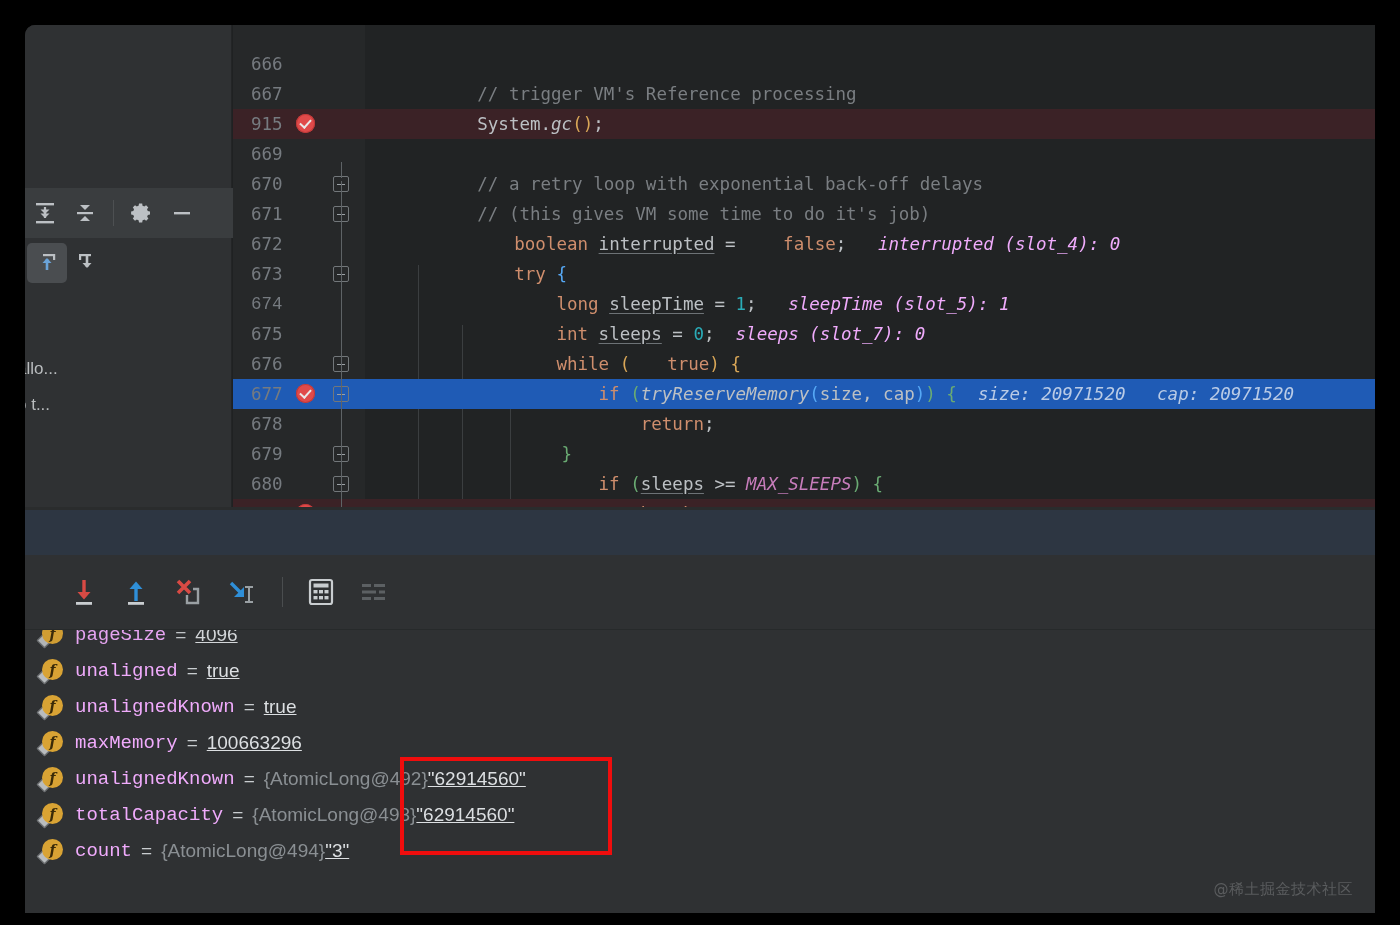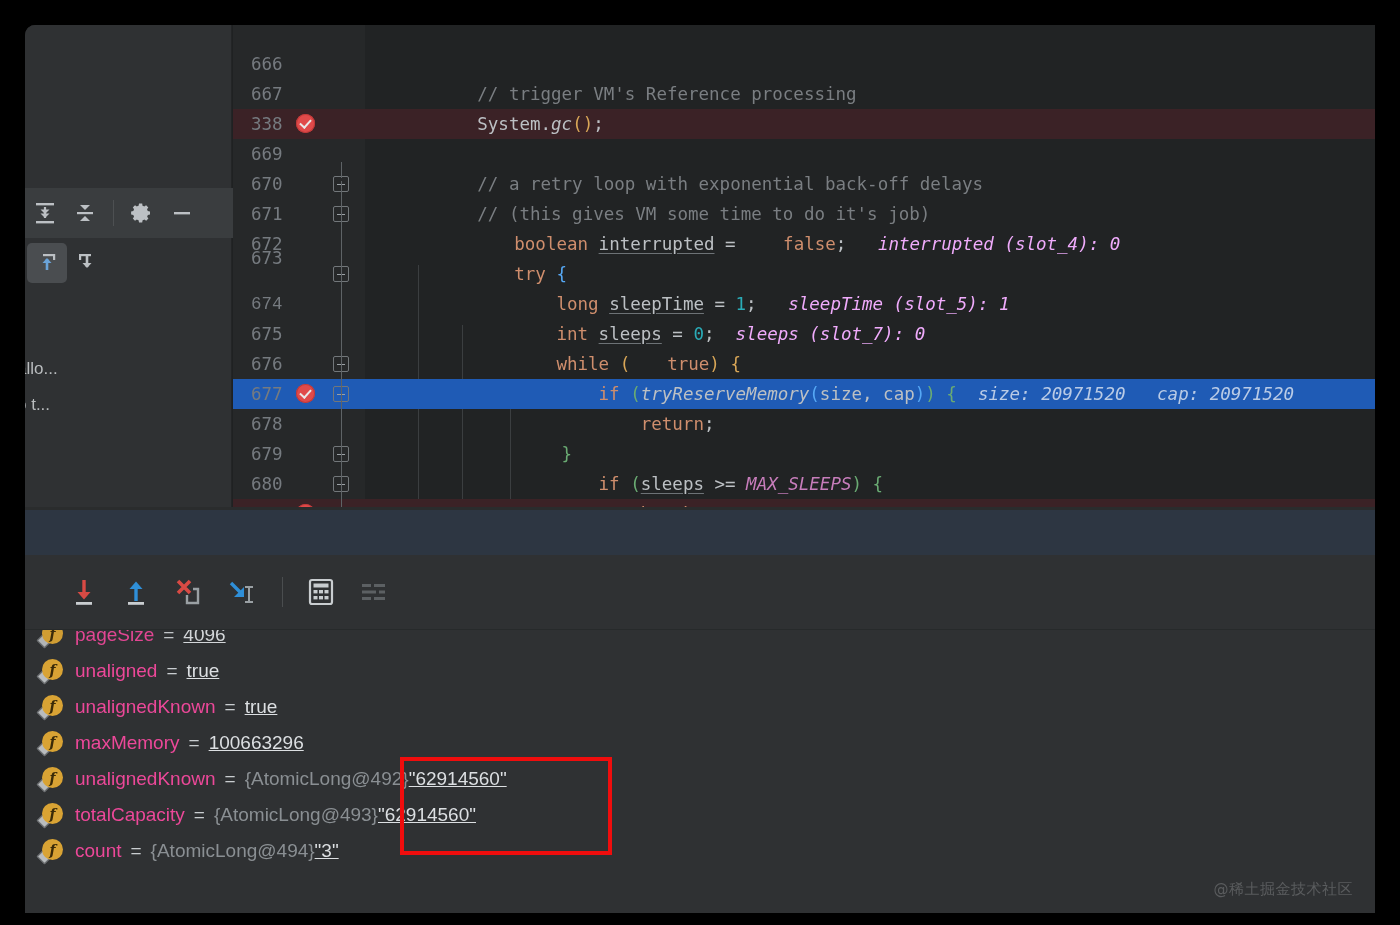--- a/index.html
+++ b/index.html
@@ -154,21 +154,21 @@
     position:absolute; left:3px; top:0px; width:21px; height:21px; border-radius:50%;
     background:#d9a334;
     display:flex; align-items:center; justify-content:center;
     font-family:"DejaVu Serif", serif; font-size:14px; font-style:italic;
     color:#3a2a08; font-weight:bold;
   }
   .ficon .diam {
     position:absolute; left:0px; top:12px; width:11px; height:11px;
     background:#b9bcbe; border:1px solid #6a6d70; transform:rotate(45deg);
   }
-  .vname { color:#ec4899; }
+  .vname { color:#f0abfc;font-family:Liberation Mono, monospace; }
   .veq   { color:#c9cdd0; margin:0 9px; }
   .vref  { color:#8a8f93; }
   .vval  { color:#dcdfe2;text-decoration:underline; }
 
   
   .redbox {
     position:absolute; left:400px; top:757px; width:212px; height:98px;
     border:4px solid #f00d0d; pointer-events:none;
   }
 
@@ -253,36 +253,36 @@
       <div class="iguide" style="left:97px; top:300px; height:185px;"></div>
       <div class="iguide" style="left:145px; top:360px; height:125px;"></div>
     </div>
 
     <div id="lines-host">
           <div class="lnum" style="position: absolute; left: 208px; top: 24px;">666</div>
           <div class="line" style="top: 24px; left: 368px;"></div>
           <div class="lnum" style="position: absolute; left: 208px; top: 54px;">667</div>
           <div class="line" style="top: 54px; left: 368px;"><span class="ident">        </span><span class="cmt">// trigger VM's Reference processing</span></div>
           <div class="line row-bp" style="top: 84px; left: 208px; width: 1142px;"></div>
-          <div class="lnum" style="position: absolute; left: 208px; top: 84px;">338</div>
+          <div class="lnum" style="position: absolute; left: 208px; top: 84px;">915</div>
           <div class="bp" style="top: 89px; left: 271px;"></div>
           <div class="line" style="top: 84px; left: 368px;"><span class="ident">        </span><span class="ident">System.</span><span class="ident ital">gc</span><span class="brc">()</span><span class="ident">;</span></div>
           <div class="lnum" style="position: absolute; left: 208px; top: 114px;">669</div>
           <div class="line" style="top: 114px; left: 368px;"></div>
           <div class="lnum" style="position: absolute; left: 208px; top: 144px;">670</div>
           <div class="fold" style="top: 151px; left: 308px;"></div>
           <div class="foldline" style="top: 137px; height: 16px; left: 315.5px;"></div>
           <div class="line" style="top: 144px; left: 368px;"><span class="ident">        </span><span class="cmt">// a retry loop with exponential back-off delays</span></div>
           <div class="lnum" style="position: absolute; left: 208px; top: 174px;">671</div>
           <div class="fold" style="top: 181px; left: 308px;"></div>
           <div class="foldline" style="top: 167px; height: 16px; left: 315.5px;"></div>
           <div class="line" style="top: 174px; left: 368px;"><span class="ident">        </span><span class="cmt">// (this gives VM some time to do it's job)</span></div>
           <div class="lnum" style="position: absolute; left: 208px; top: 204px;">672</div>
           <div class="line" style="top: 204px; left: 368px;"><span class="ident">        </span><span class="kw">boolean </span><span class="ident und">interrupted</span><span class="ident"> = </span><span class="kw">false</span><span class="ident">;</span><span class="hint">   interrupted (slot_4): 0</span></div>
-          <div class="lnum" style="position: absolute; left: 208px; top: 218px;">673</div>
+          <div class="lnum" style="position: absolute; left: 208px; top: 234px;">673</div>
           <div class="fold" style="top: 241px; left: 308px;"></div>
           <div class="foldline" style="top: 227px; height: 16px; left: 315.5px;"></div>
           <div class="line" style="top: 234px; left: 368px;"><span class="ident">        </span><span class="kw">try </span><span class="brc2">{</span></div>
           <div class="lnum" style="position: absolute; left: 208px; top: 264px; font-family: Liberation Mono, monospace;">674</div>
           <div class="line" style="top: 264px; left: 368px;"><span class="ident">            </span><span class="kw">long </span><span class="ident und">sleepTime</span><span class="ident"> = </span><span class="num">1</span><span class="ident">;</span><span class="hint">   sleepTime (slot_5): 1</span></div>
           <div class="lnum" style="position: absolute; left: 208px; top: 294px;">675</div>
           <div class="line" style="top: 294px; left: 368px;"><span class="ident">            </span><span class="kw">int </span><span class="ident und">sleeps</span><span class="ident"> = </span><span class="num">0</span><span class="ident">;</span><span class="hint">  sleeps (slot_7): 0</span></div>
           <div class="lnum" style="position: absolute; left: 208px; top: 324px;">676</div>
           <div class="fold" style="top: 331px; left: 308px;"></div>
           <div class="foldline" style="top: 317px; height: 16px; left: 315.5px;"></div>

